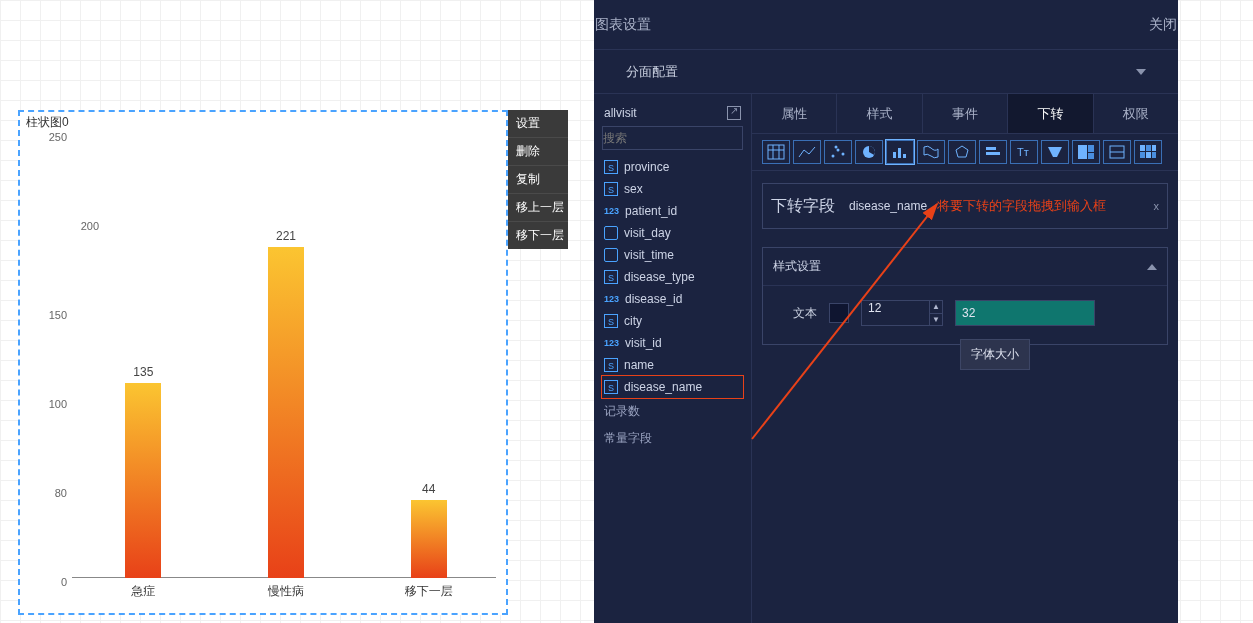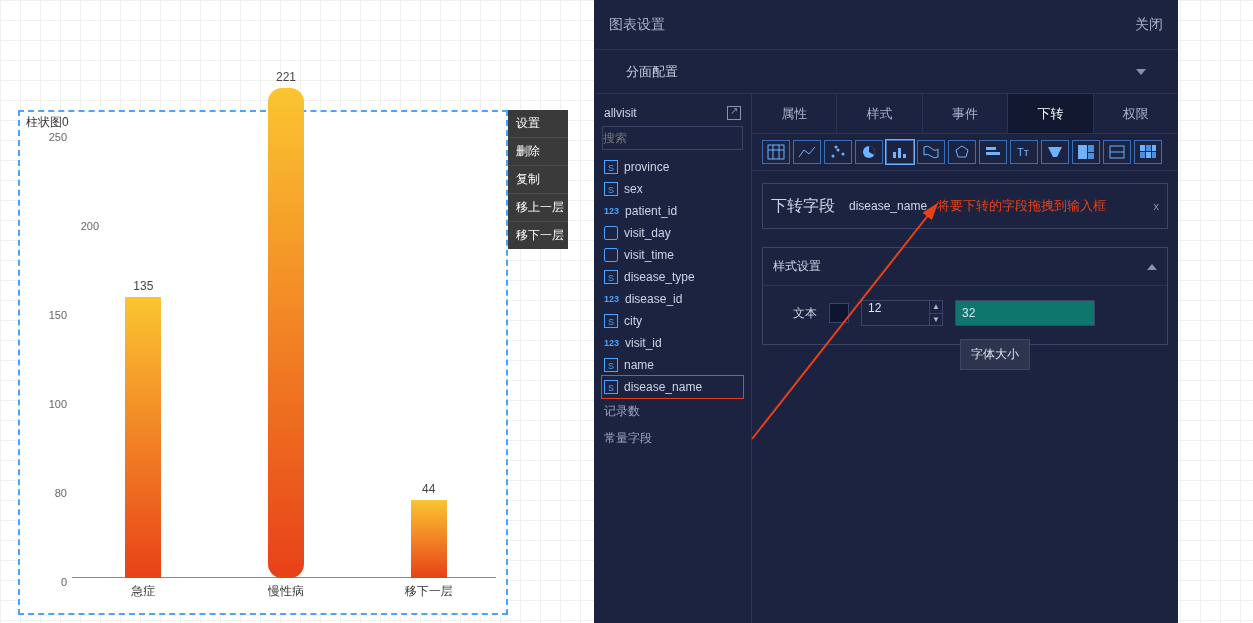--- a/index.html
+++ b/index.html
@@ -83,21 +83,21 @@
     width: 584px; height: 623px;
     background: #1b2340;
     color: #c9d0e0;
     display: flex;
     flex-direction: column;
   }
   .panel-header {
     height: 50px;
     display: flex; align-items: center;
     justify-content: space-between;
-    padding: 0 15px;
+    padding: 0 1px;
     border-bottom: 1px solid #2a3355;
     font-size: 14px;
     color: #aab2c8;
   }
   .panel-row {
     height: 44px;
     display: flex; align-items: center;
     justify-content: space-between;
     padding: 0 32px;
     border-bottom: 1px solid #2a3355;
@@ -246,25 +246,25 @@
 <div class="chart-wrap">
   <div class="chart-title">柱状图0</div>
   <div class="plot-area" id="plot">
     <div class="x-baseline"></div>
   <div class="y-axis-label" style="top: 445px;">0</div>
       <div class="y-axis-label" style="top: 356px;">80</div>
       <div class="y-axis-label" style="top: 267px;">100</div>
       <div class="y-axis-label" style="top: 178px;">150</div>
       <div class="y-axis-label" style="top: 89px; margin-left: 32px;">200</div>
       <div class="y-axis-label" style="top: 0px;">250</div>
-      <div class="bar" style="left: 71.3333px; bottom: 0px; height: 281px;">
+      <div class="bar" style="left: 71.3333px; bottom: 0px; height: 195px;">
         <div class="bar-label">135</div>
       </div>
       <div class="x-axis-label" style="left: 71.3333px;">急症</div>
-      <div class="bar" style="left: 214px; bottom: 0px; height: 490px; border-radius: 14px;">
+      <div class="bar" style="left: 214px; bottom: 0px; height: 331px;">
         <div class="bar-label">221</div>
       </div>
       <div class="x-axis-label" style="left: 214px;">慢性病</div>
       <div class="bar" style="left: 356.667px; bottom: 0px; height: 78.32px;">
         <div class="bar-label">44</div>
       </div>
       <div class="x-axis-label" style="left: 356.667px;">移下一层</div>
     </div>
 </div>
 

